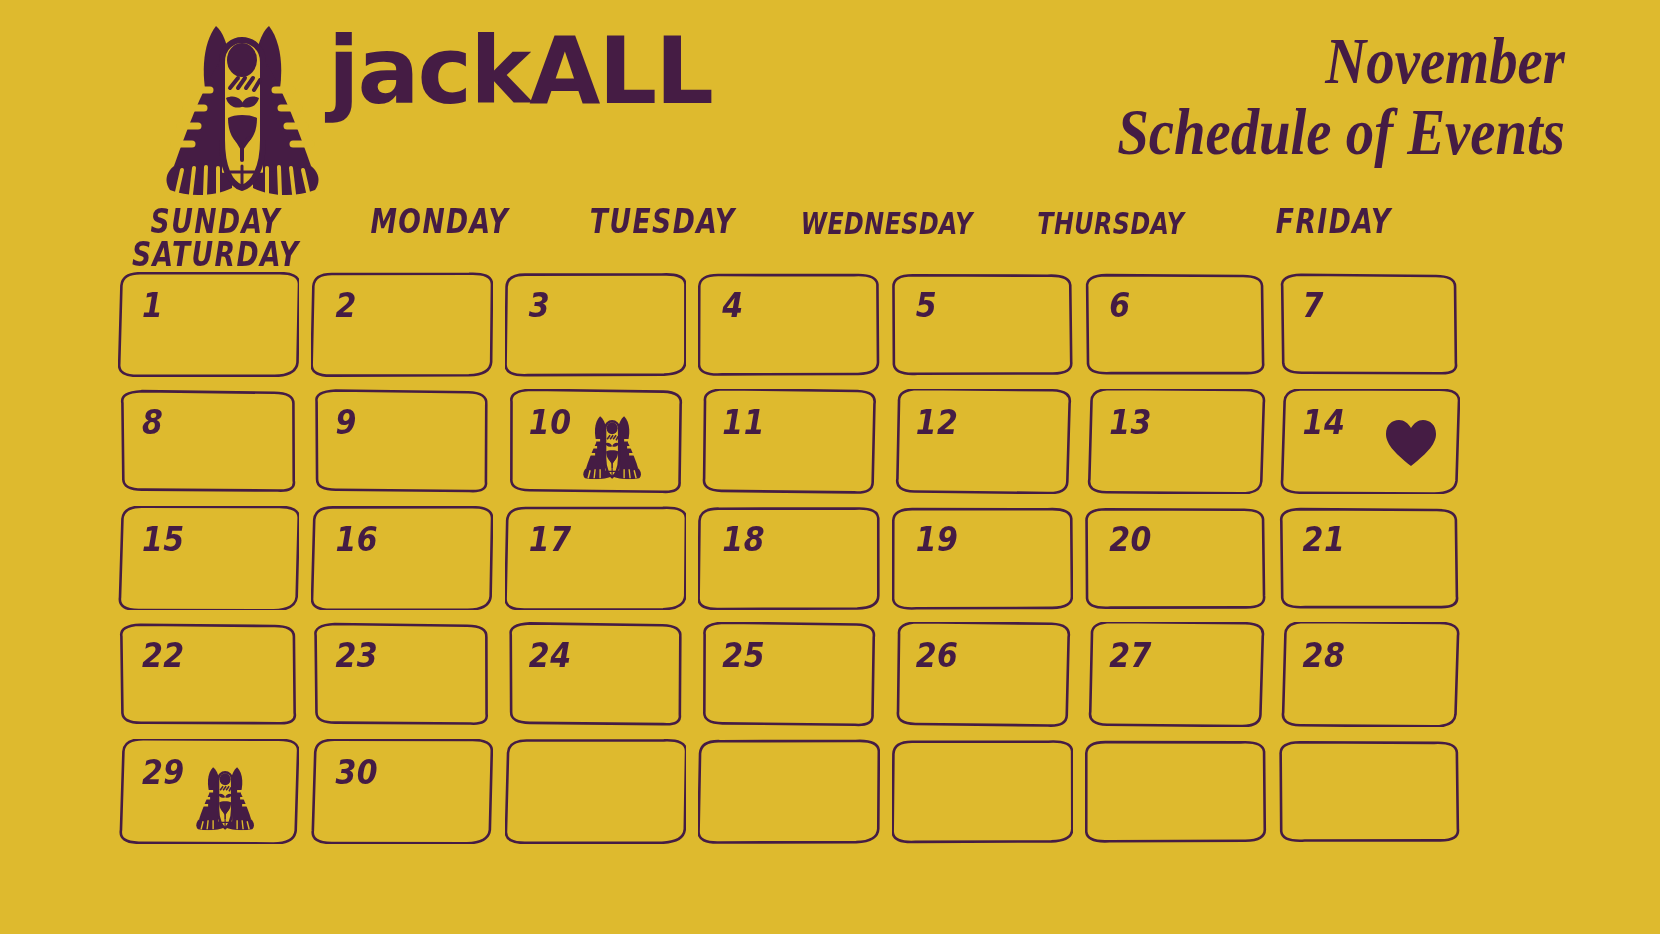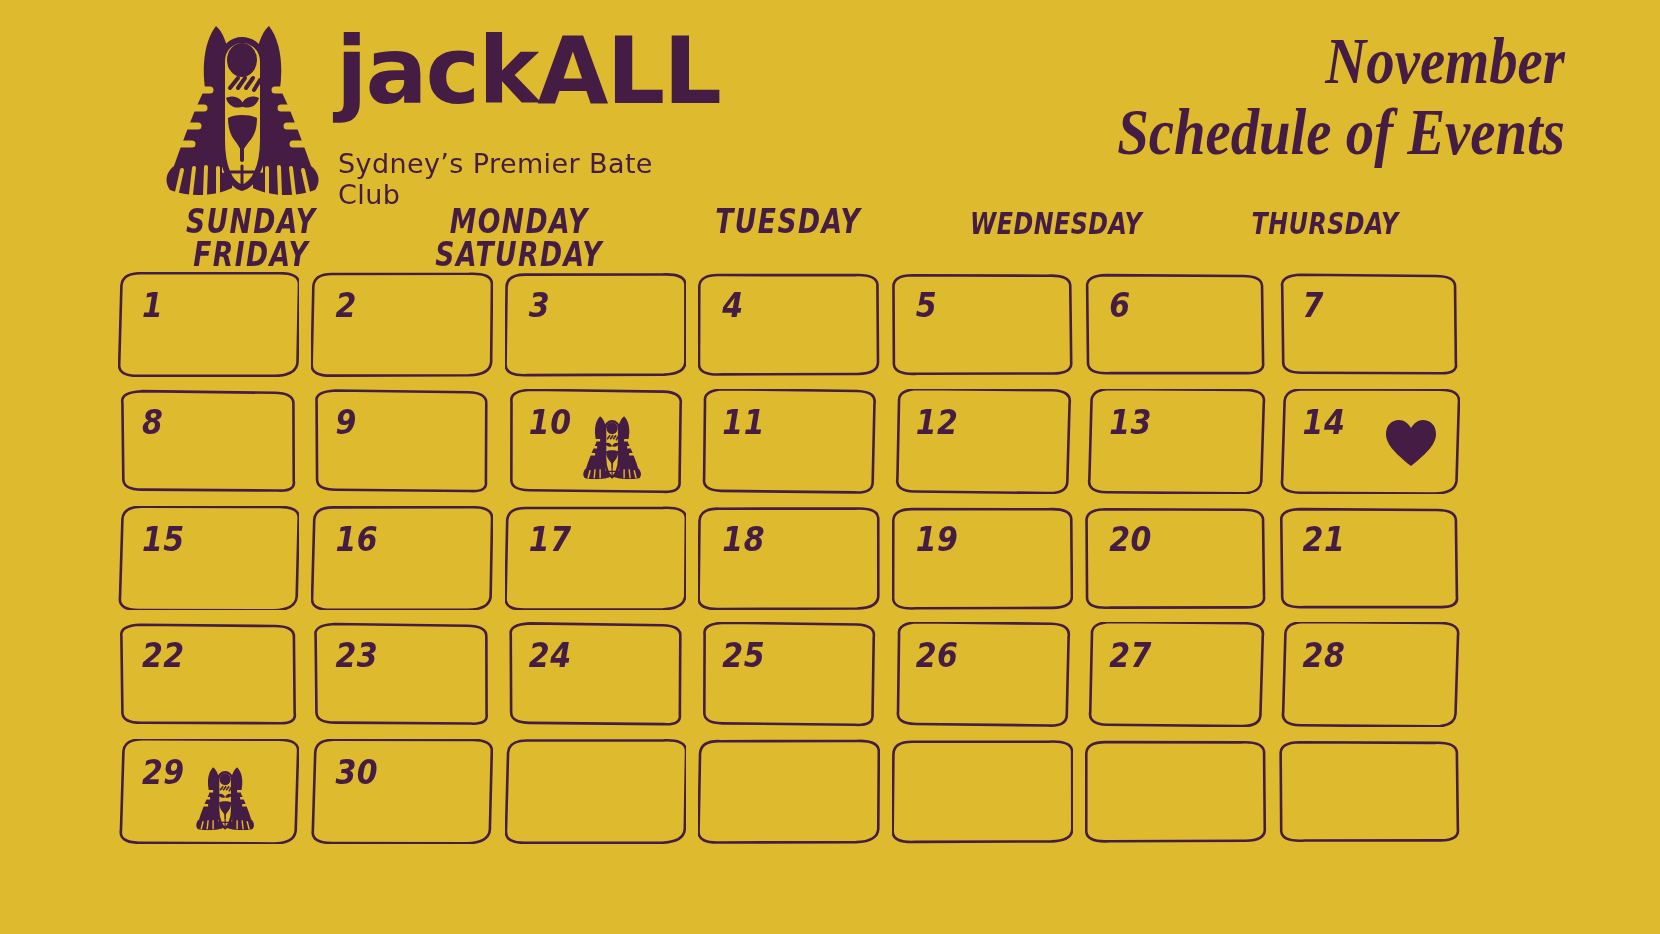--- a/index.html
+++ b/index.html
@@ -40,21 +40,20 @@
   .brand-wordmark {
     position: absolute;
     left: 168px;
     top: 18px;
     font-size: 92px;
     font-weight: 700;
     letter-spacing: -2px;
     color: #451C44;
     line-height: 1;
     font-family: "DejaVu Sans", sans-serif;
-    margin-left: 8px;
   }
   .brand-tagline {
     position: absolute;
     left: 178px;
     top: 140px;
     font-size: 27px;
     color: #451C44;
     letter-spacing: 0.4px;
     font-family: "DejaVu Sans", sans-serif;
     font-weight: 400;
@@ -76,26 +75,26 @@
     line-height: 1.07;
     letter-spacing: 0px;
     transform: scaleX(0.86);
     transform-origin: center center;
     white-space: nowrap;
   }
 
   
   .weekdays {
     position: absolute;
-    left: 117px;
+    left: 104px;
     top: 208px;
     width: 1342px;
     height: 52px;
     display: grid;
-    grid-template-columns: repeat(5, 1fr);
+    grid-template-columns: repeat(6, 1fr);
   }
   .weekday {
     color: #451C44;
     font-family: "DejaVu Sans", sans-serif;
     font-weight: 700;
     font-style: italic;
     font-size: 28px;
     letter-spacing: 1.5px;
     text-align: center;
     align-self: end;
@@ -224,21 +223,20 @@
 
           <g stroke="#451C44" stroke-width="3">
             <path d="M70 156 L95 156"></path>
             <path d="M82 150 L82 170"></path>
           </g>
         </g>
       </svg>
     </div>
 
     <div class="brand-wordmark">jackALL</div>
-    <div class="brand-tagline">Sydney’s Premier Bate Club</div>
   </div>
 
   <div class="title-block">
     <div class="title-line">November</div>
     <div class="title-line">Schedule of Events</div>
   </div>
 </div>
 
 <div class="weekdays">
   <div class="weekday">SUNDAY</div>

